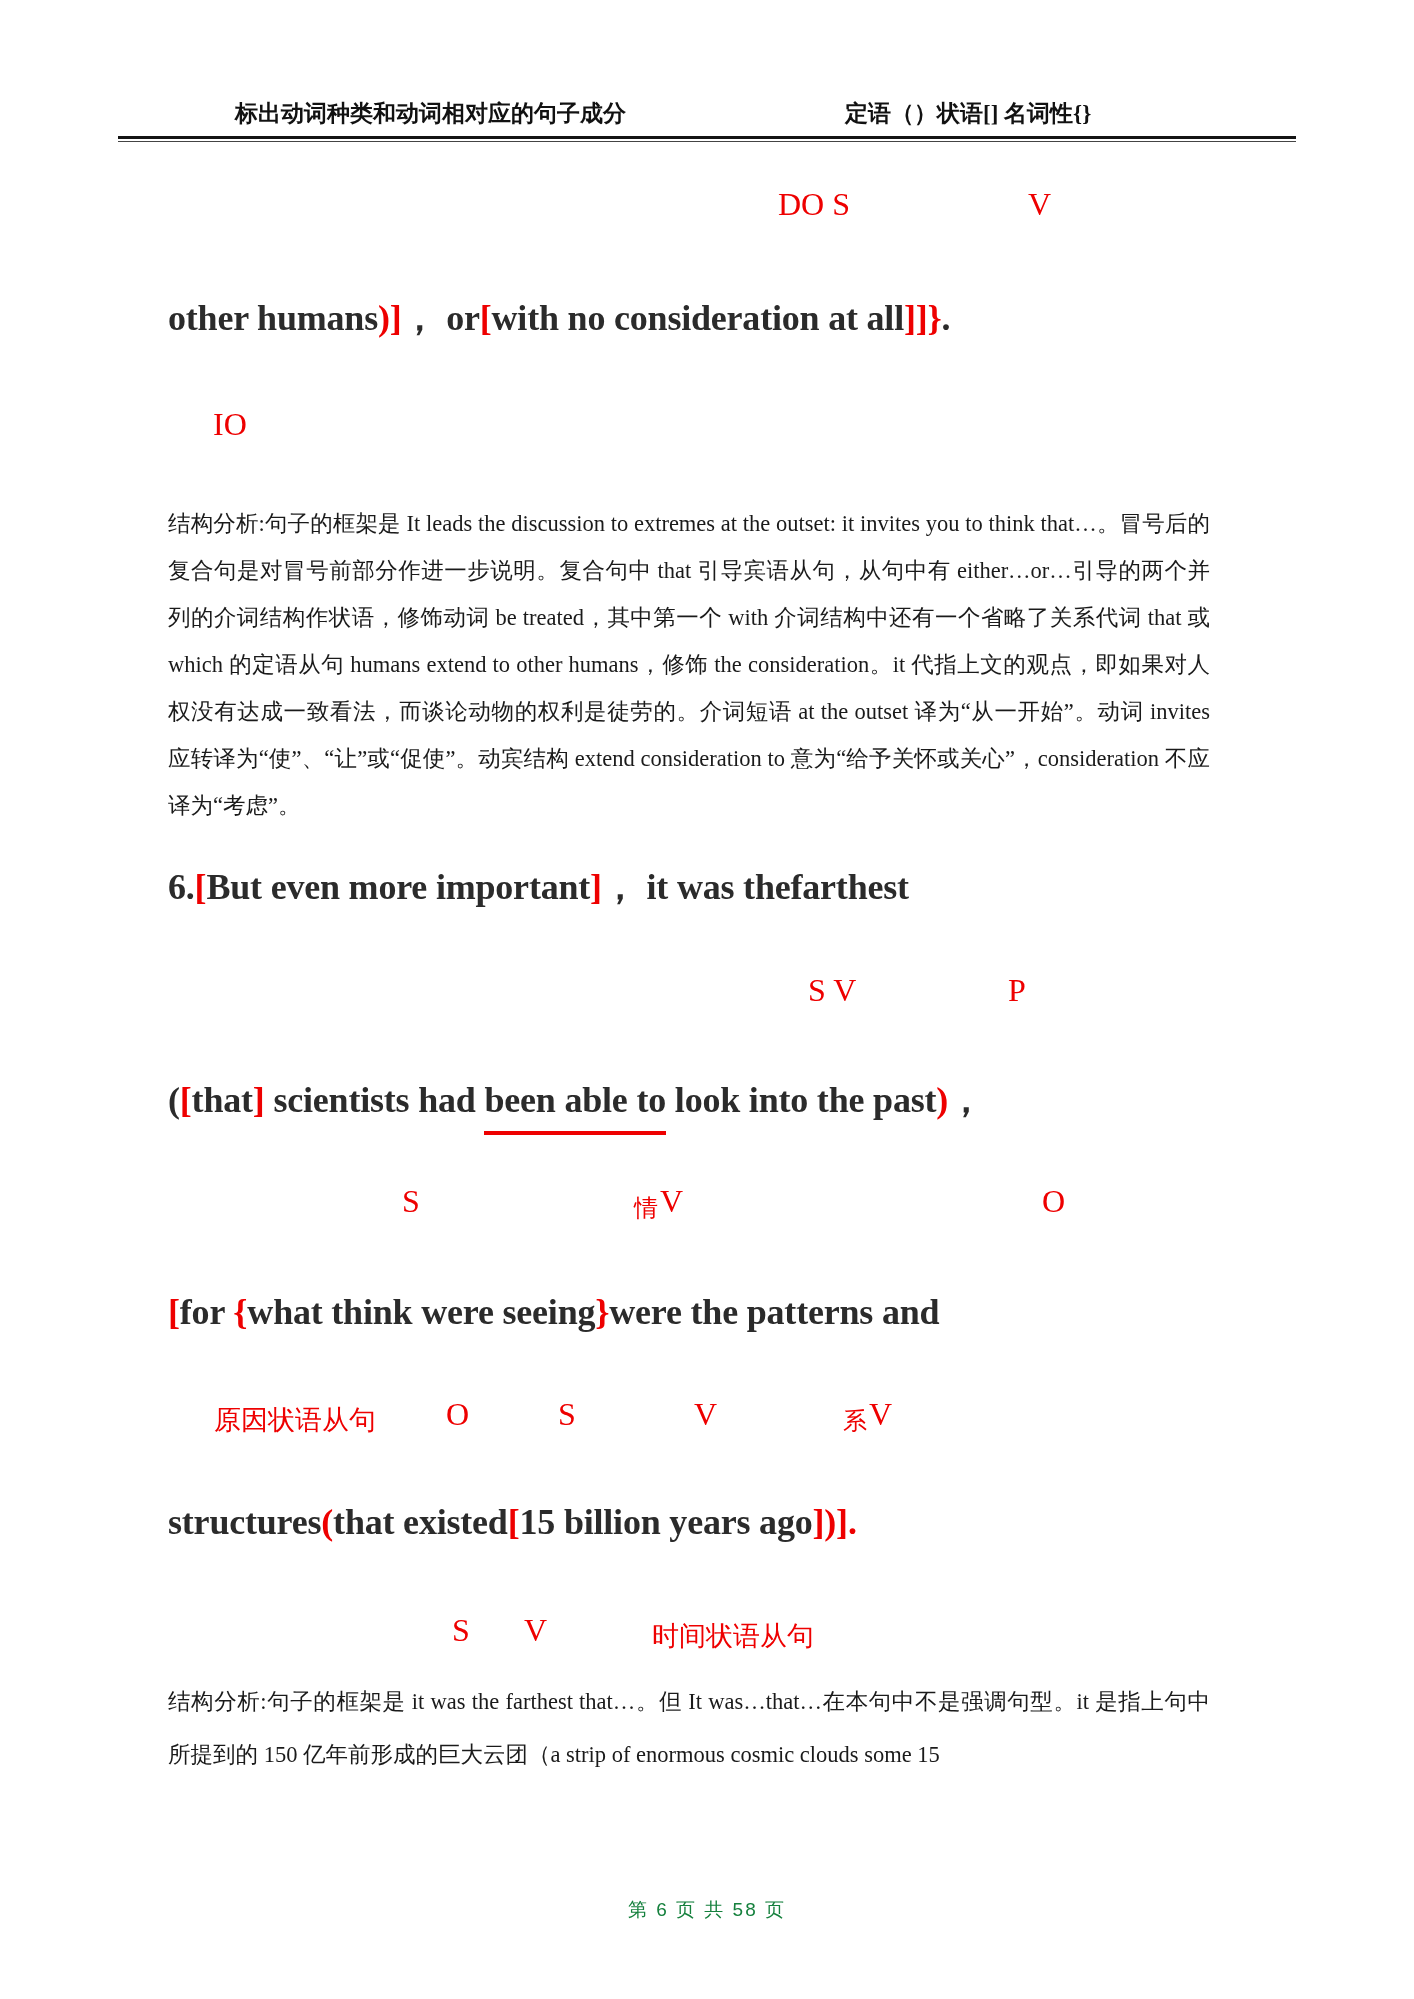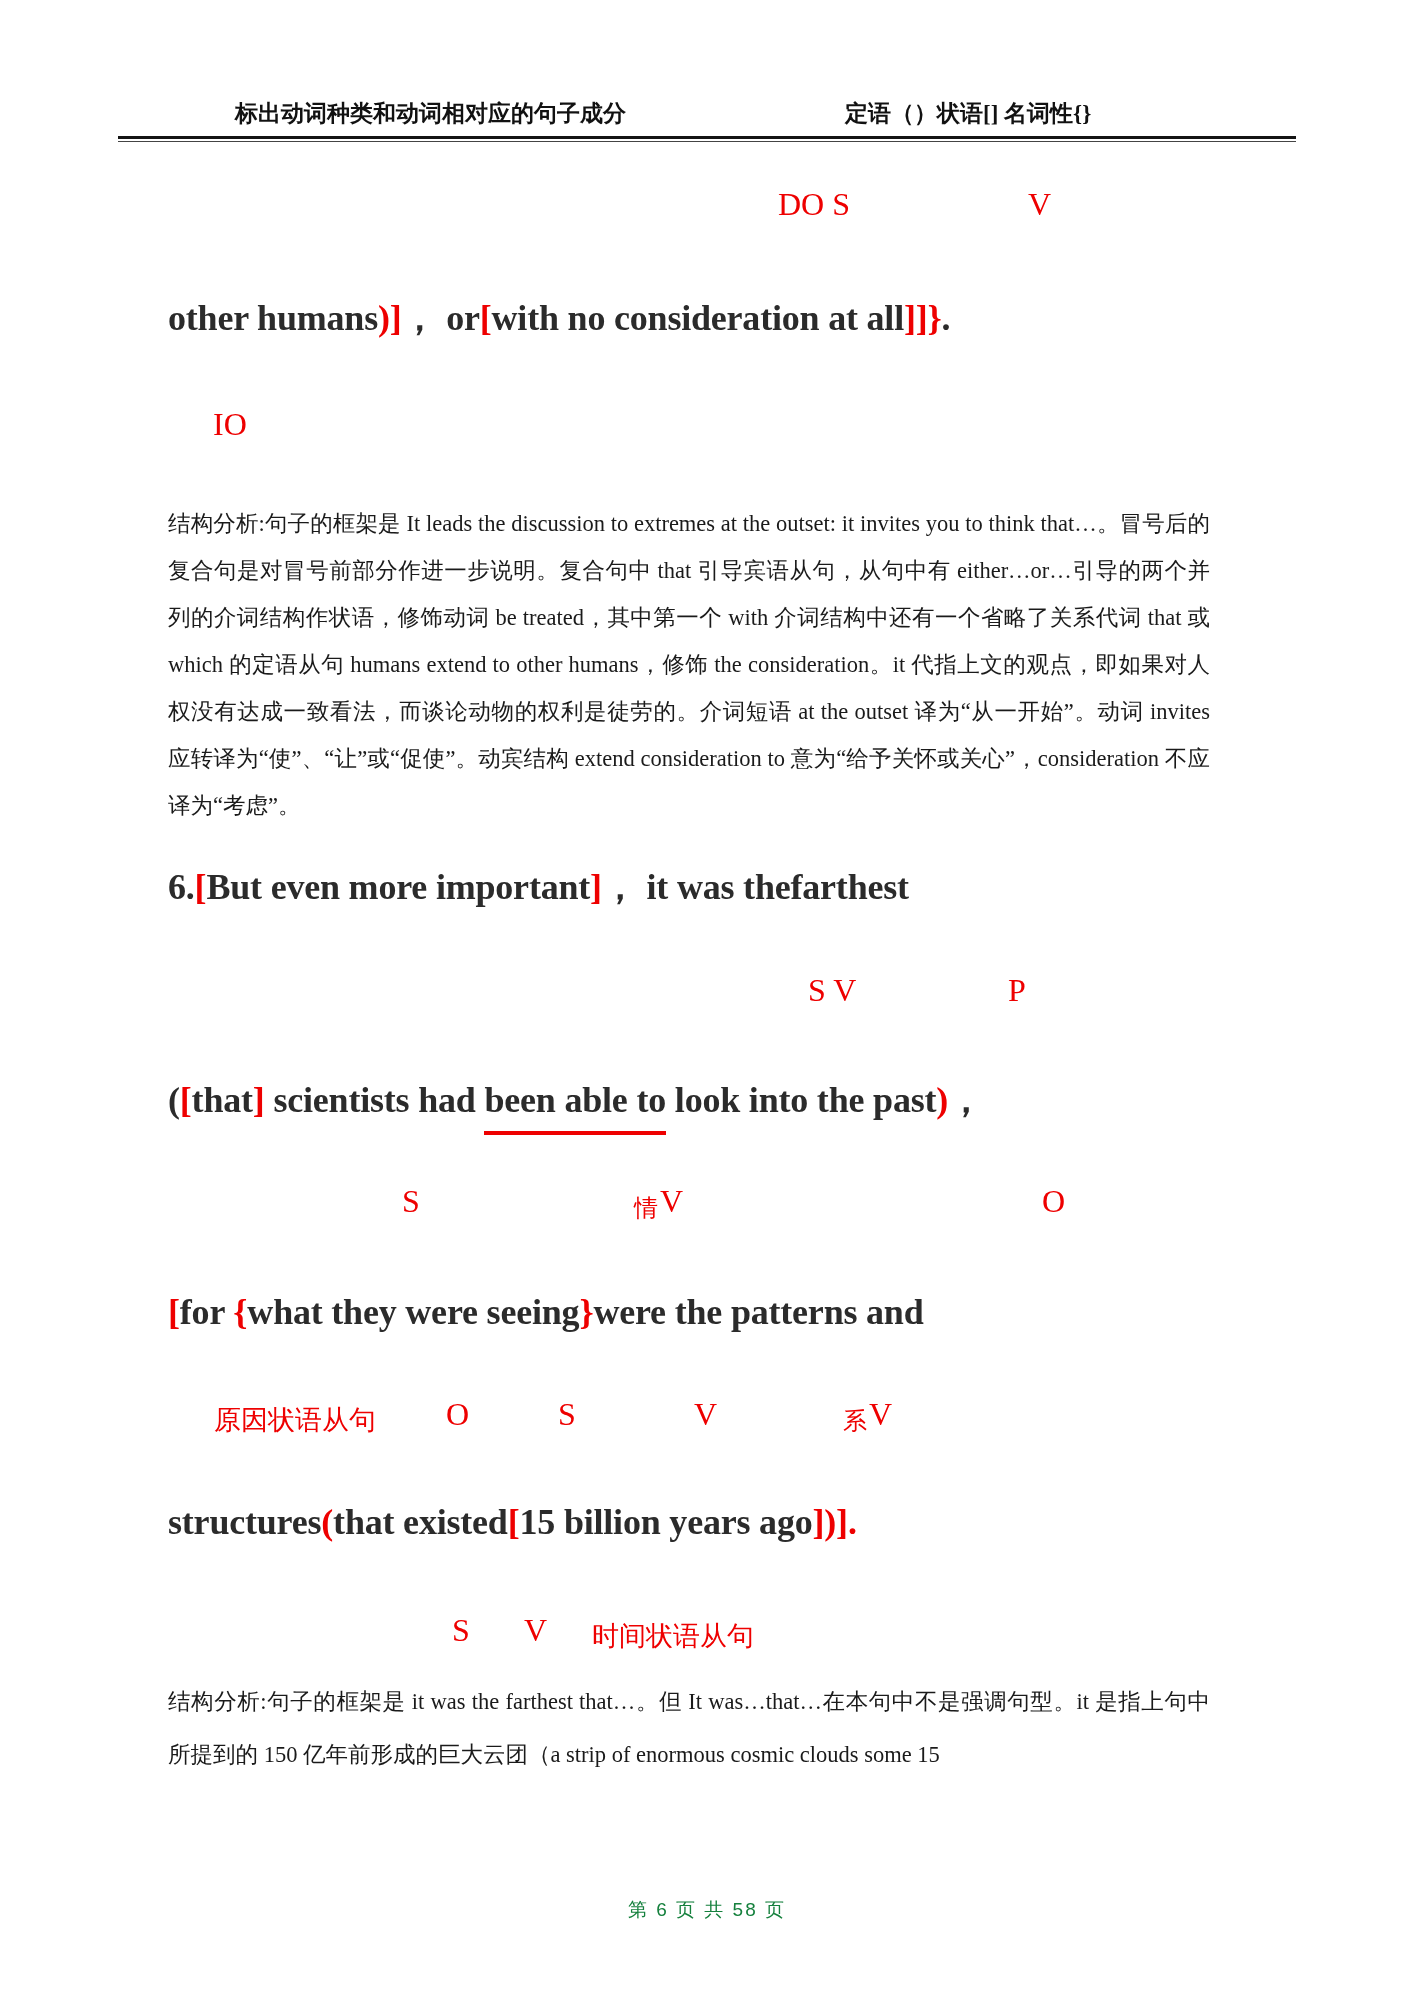--- a/index.html
+++ b/index.html
@@ -67,36 +67,36 @@
 
   <div class="sentence" style="top:1076px"><span>(</span><span class="seg-r">[</span><span>that</span><span class="seg-r">]</span><span> scientists had </span><span class="seg-u">been able to</span><span> look into the past</span><span class="seg-r">)</span><span>，</span></div>
 
   <div class="ann" style="top:1183px">
     <span style="left:402px">S</span>
     <span class="cn" style="left:634px">情</span>
     <span style="left:660px">V</span>
     <span style="left:1042px">O</span>
   </div>
 
-  <div class="sentence" style="top:1291px"><span class="seg-r">[</span><span>for </span><span class="seg-r">{</span><span>what they were seeing</span><span class="seg-r">}</span><span>were the patterns and</span></div>
+  <div class="sentence" style="top:1291px"><span class="seg-r">[</span><span>for </span><span class="seg-r">{</span><span>what think were seeing</span><span class="seg-r">}</span><span>were the patterns and</span></div>
 
   <div class="ann" style="top:1396px">
     <span class="cl" style="left:214px">原因状语从句</span>
     <span style="left:446px">O</span>
     <span style="left:558px">S</span>
     <span style="left:694px">V</span>
     <span class="cn" style="left:843px">系</span>
     <span style="left:869px">V</span>
   </div>
 
   <div class="sentence" style="top:1501px"><span>structures</span><span class="seg-r">(</span><span>that existed</span><span class="seg-r">[</span><span>15 billion years ago</span><span class="seg-r">])].</span></div>
 
   <div class="ann" style="top:1612px">
     <span style="left:452px">S</span>
     <span style="left:524px">V</span>
-    <span class="cl" style="left:592px">时间状语从句</span>
+    <span class="cl" style="left:652px">时间状语从句</span>
   </div>
 
   <div class="para para-2" style="top:1675px">结构分析:句子的框架是 it was the farthest that…。但 It was…that…在本句中不是强调句型。it 是指上句中所提到的 150 亿年前形成的巨大云团（a strip of enormous cosmic clouds some 15</div>
 
   <div class="footer">第 6 页 共 58 页</div>
 
 </div>
 
 </body></html>

